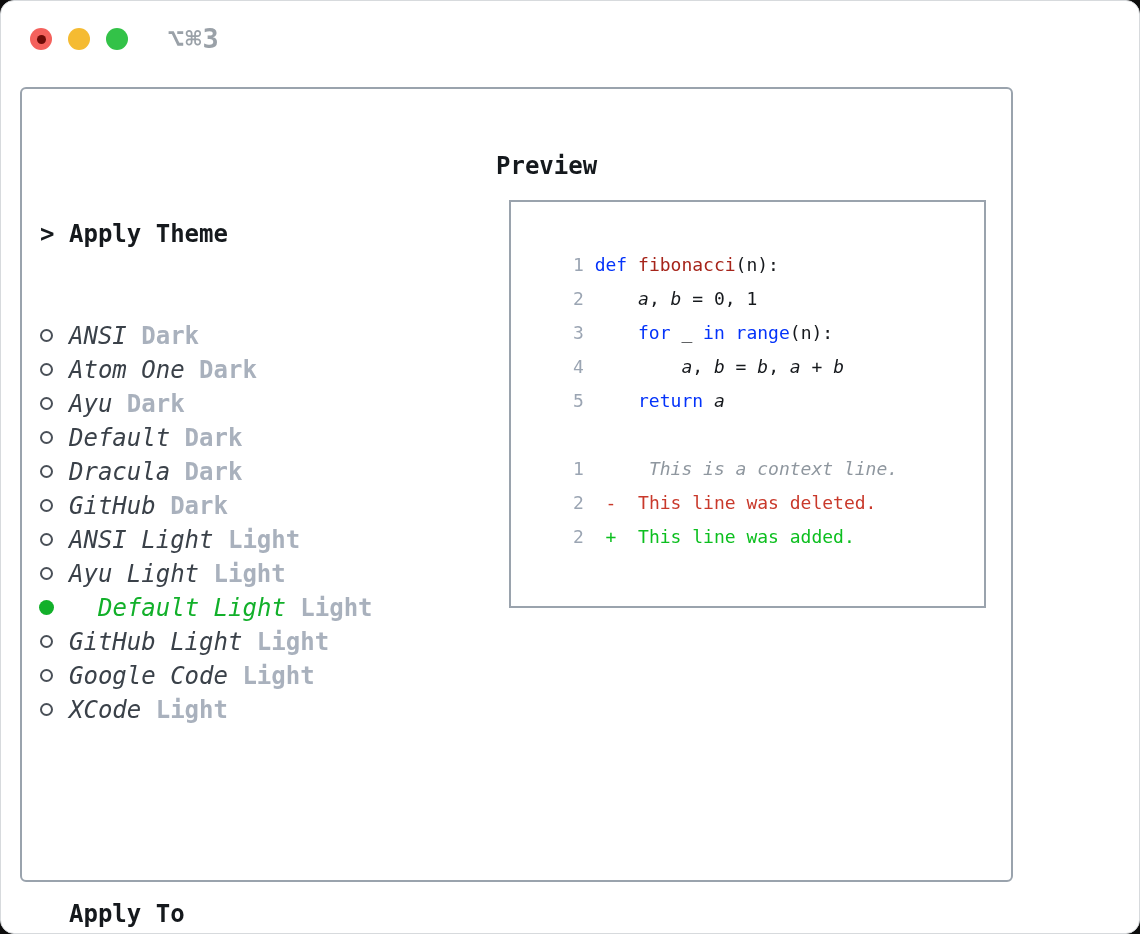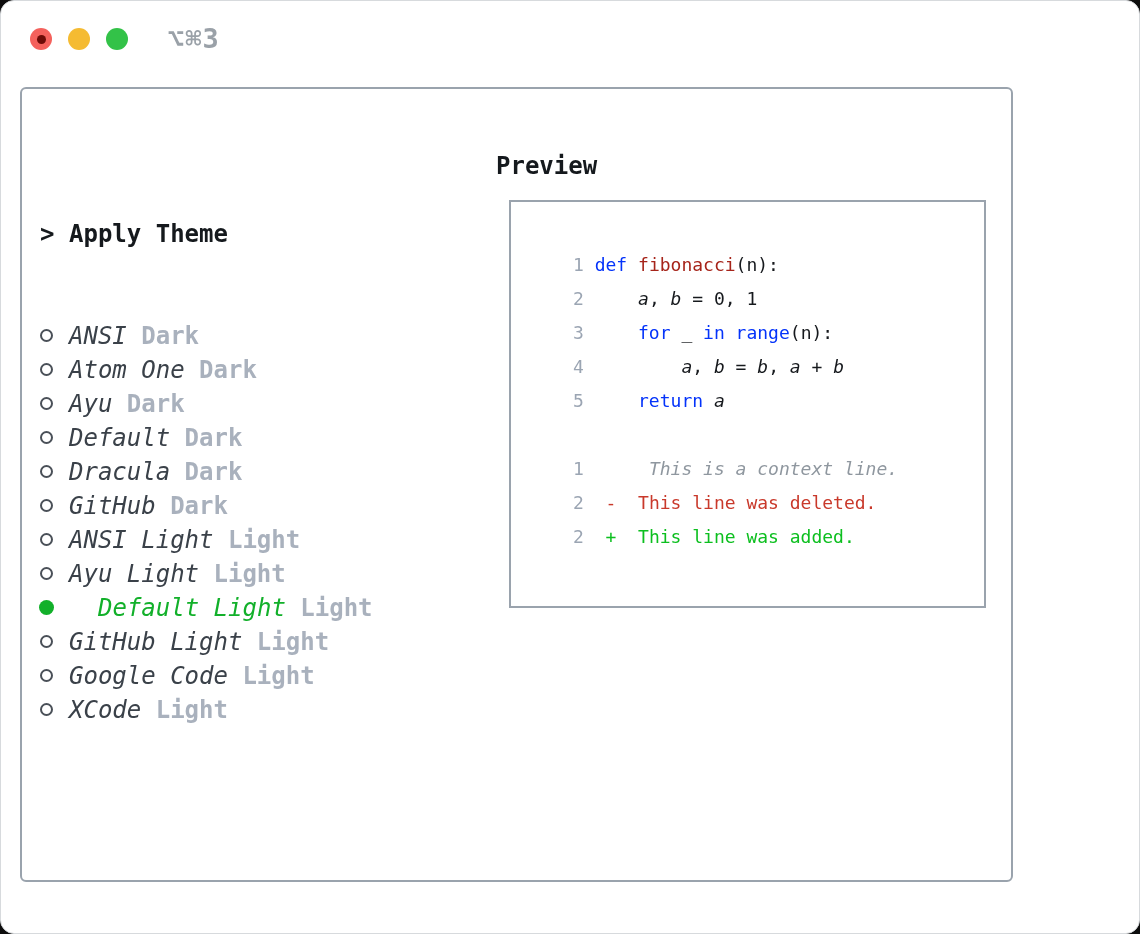--- a/index.html
+++ b/index.html
@@ -85,20 +85,21 @@
     </div>
     <div class="wtitle">⌥⌘3</div>
   </div>
 
   <div class="panel">
 
     <div class="leftcol">
       <div class="row"><span class="marker prompt">&gt;</span><span class="heading">Apply Theme</span></div>
       <div><div class="row"><span class="marker"><span class="ring"></span></span><span class="name">ANSI</span><span class="suffix"> Dark</span></div><div class="row"><span class="marker"><span class="ring"></span></span><span class="name">Atom One</span><span class="suffix"> Dark</span></div><div class="row"><span class="marker"><span class="ring"></span></span><span class="name">Ayu</span><span class="suffix"> Dark</span></div><div class="row"><span class="marker"><span class="ring"></span></span><span class="name">Default</span><span class="suffix"> Dark</span></div><div class="row"><span class="marker"><span class="ring"></span></span><span class="name">Dracula</span><span class="suffix"> Dark</span></div><div class="row"><span class="marker"><span class="ring"></span></span><span class="name">GitHub</span><span class="suffix"> Dark</span></div><div class="row"><span class="marker"><span class="ring"></span></span><span class="name">ANSI Light</span><span class="suffix"> Light</span></div><div class="row"><span class="marker"><span class="ring"></span></span><span class="name">Ayu Light</span><span class="suffix"> Light</span></div><div class="row"><span class="marker"><span class="dot"></span></span><span class="name sel">Default Light</span><span class="suffix"> Light</span></div><div class="row"><span class="marker"><span class="ring"></span></span><span class="name">GitHub Light</span><span class="suffix"> Light</span></div><div class="row"><span class="marker"><span class="ring"></span></span><span class="name">Google Code</span><span class="suffix"> Light</span></div><div class="row"><span class="marker"><span class="ring"></span></span><span class="name">XCode</span><span class="suffix"> Light</span></div></div>
       <div class="spacer"></div>
+      <div class="row"><span class="marker"></span><span class="heading">Apply To</span></div>
       
       
       
     </div>
 
     <div class="preview-title heading">Preview</div>
 
     <div class="preview-box">
       <div class="code"><div class="code-line"><span class="tok-num">1</span><span class="tok-p"> </span><span class="tok-kw">def</span><span class="tok-p"> </span><span class="tok-fn">fibonacci</span><span class="tok-p">(n):</span></div><div class="code-line"><span class="tok-num">2</span><span class="tok-p">     </span><span class="tok-v">a</span><span class="tok-p">, </span><span class="tok-v">b</span><span class="tok-p"> = 0, 1</span></div><div class="code-line"><span class="tok-num">3</span><span class="tok-p">     </span><span class="tok-kw">for</span><span class="tok-p"> </span><span class="tok-p">_</span><span class="tok-p"> </span><span class="tok-kw">in</span><span class="tok-p"> </span><span class="tok-kw">range</span><span class="tok-p">(n):</span></div><div class="code-line"><span class="tok-num">4</span><span class="tok-p">         </span><span class="tok-v">a</span><span class="tok-p">, </span><span class="tok-v">b</span><span class="tok-p"> = </span><span class="tok-v">b</span><span class="tok-p">, </span><span class="tok-v">a</span><span class="tok-p"> + </span><span class="tok-v">b</span></div><div class="code-line"><span class="tok-num">5</span><span class="tok-p">     </span><span class="tok-kw">return</span><span class="tok-p"> </span><span class="tok-v">a</span></div><div class="code-line"></div><div class="code-line"><span class="tok-num">1</span><span class="tok-p">      </span><span class="tok-ctx">This is a context line.</span></div><div class="code-line"><span class="tok-num">2</span><span class="tok-p">  </span><span class="tok-del">-  This line was deleted.</span></div><div class="code-line"><span class="tok-num">2</span><span class="tok-p">  </span><span class="tok-add">+  This line was added.</span></div></div>
     </div>

